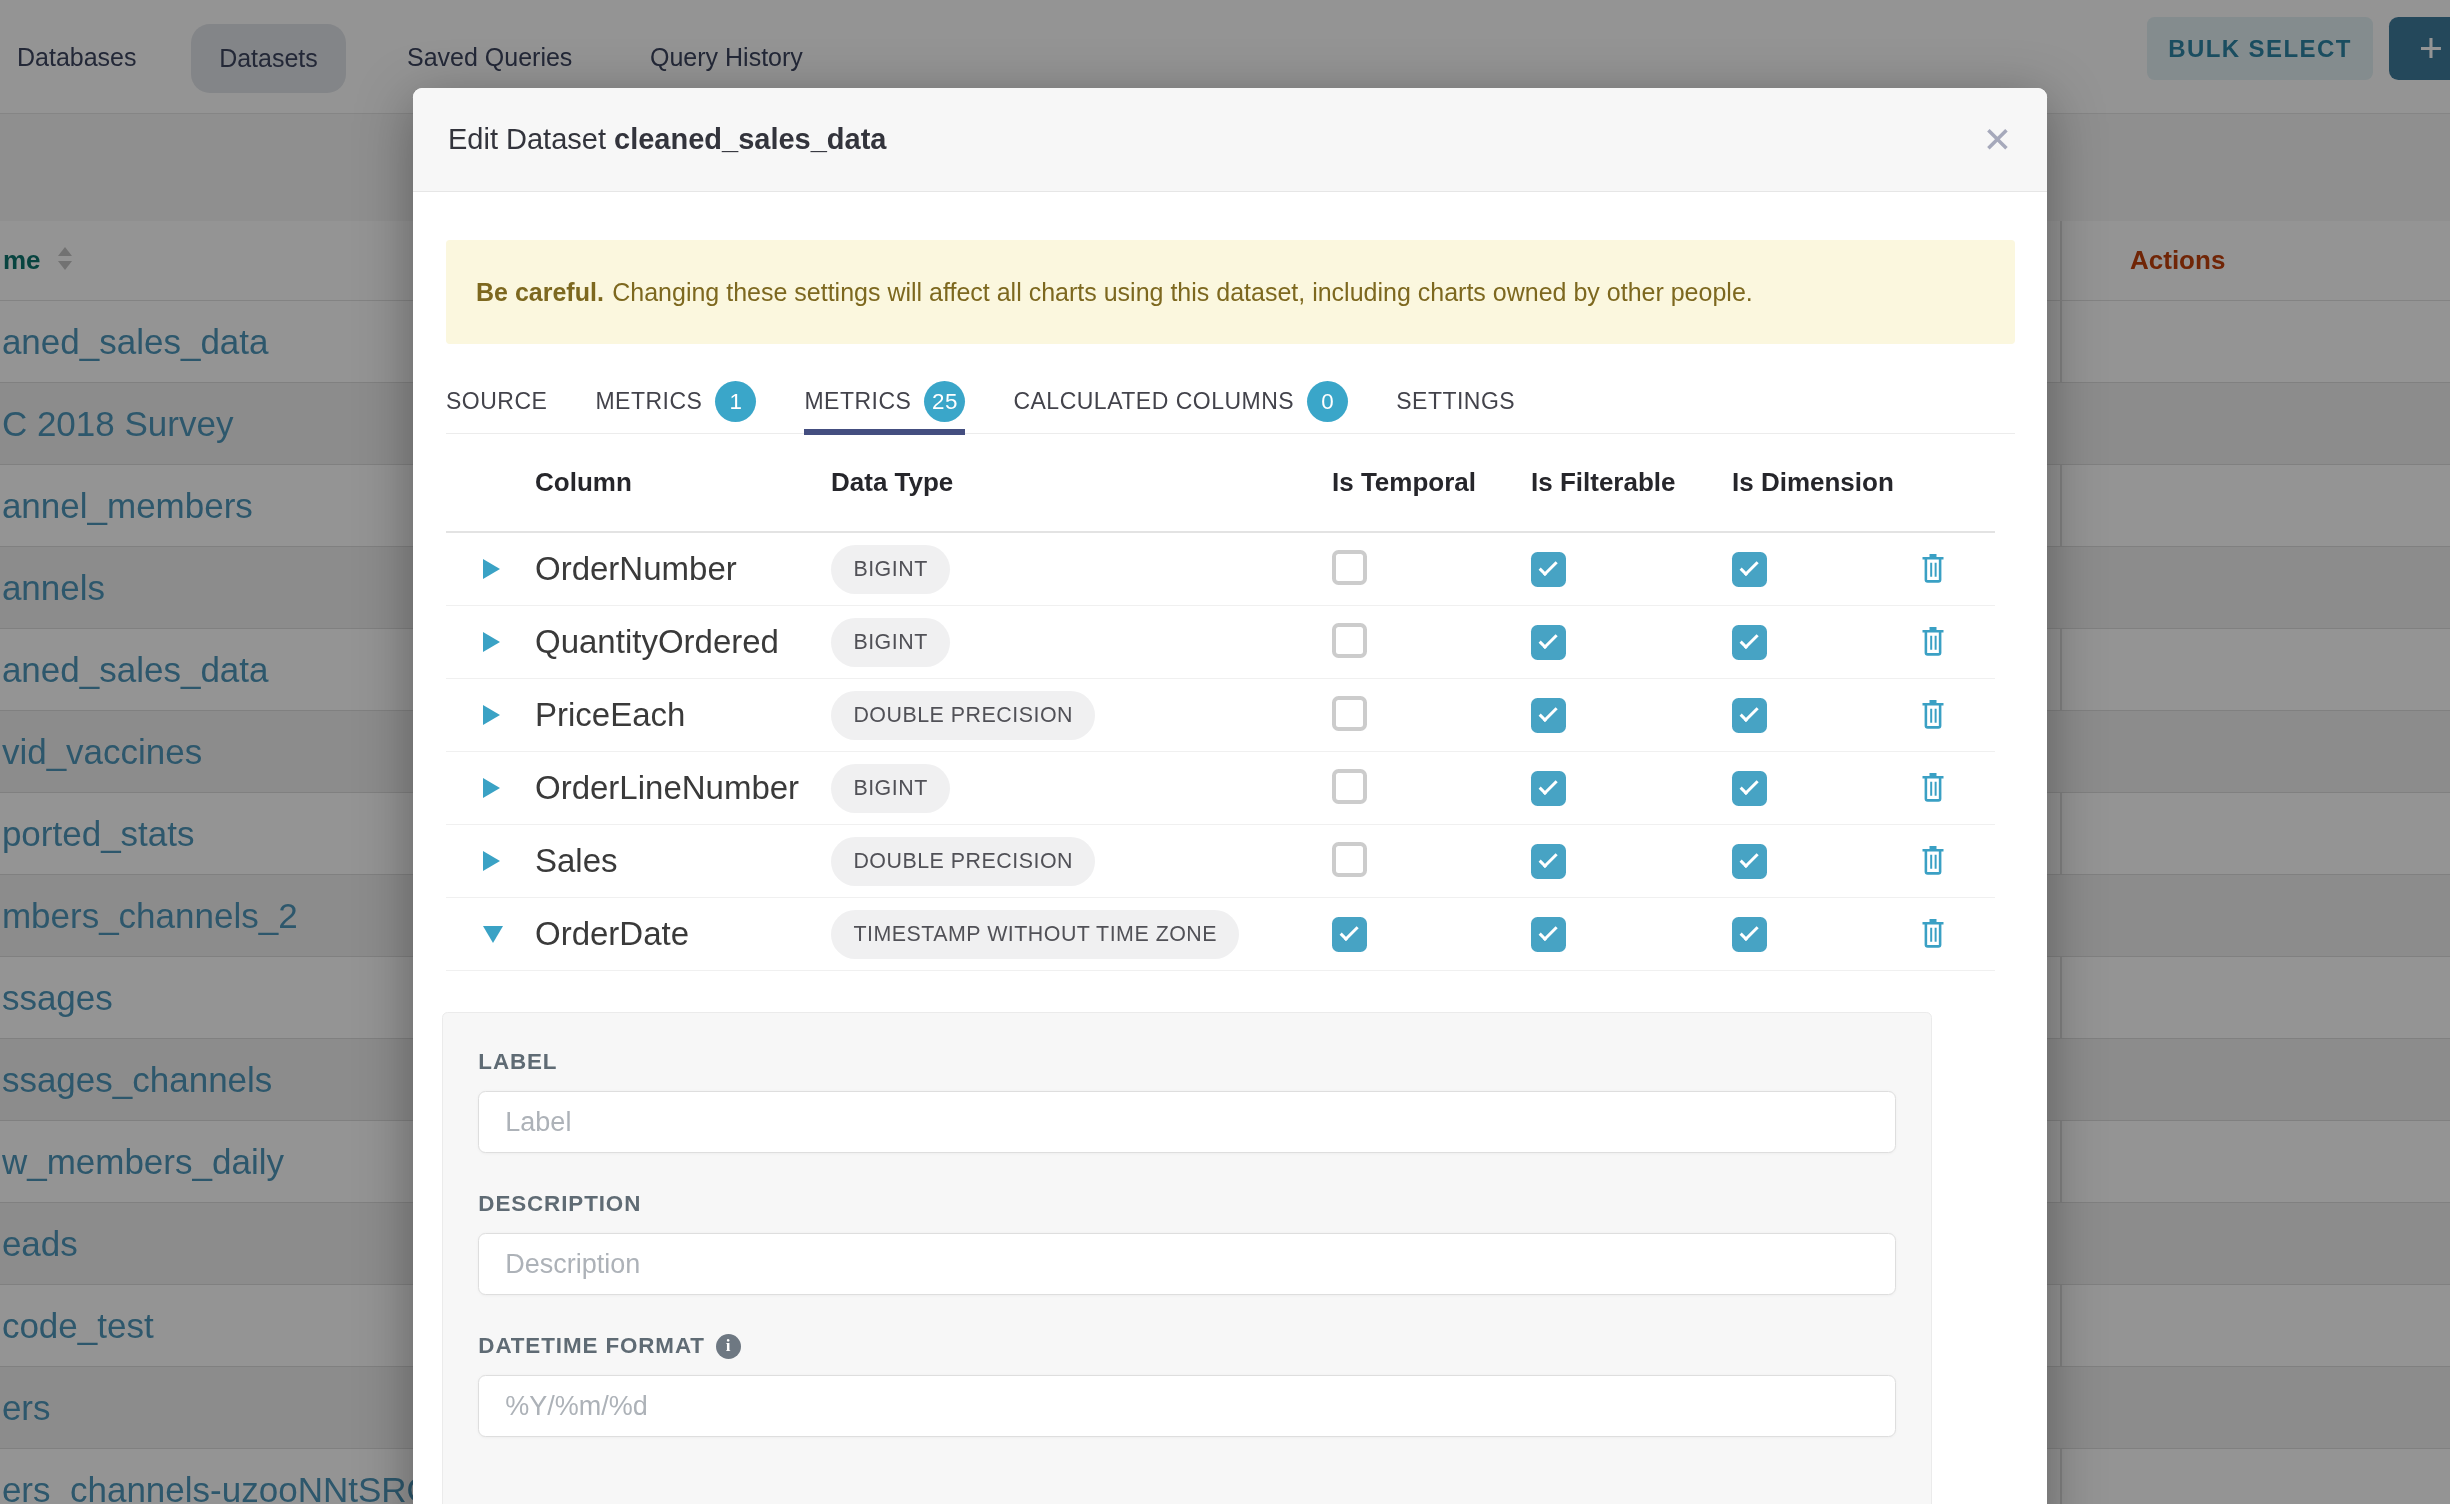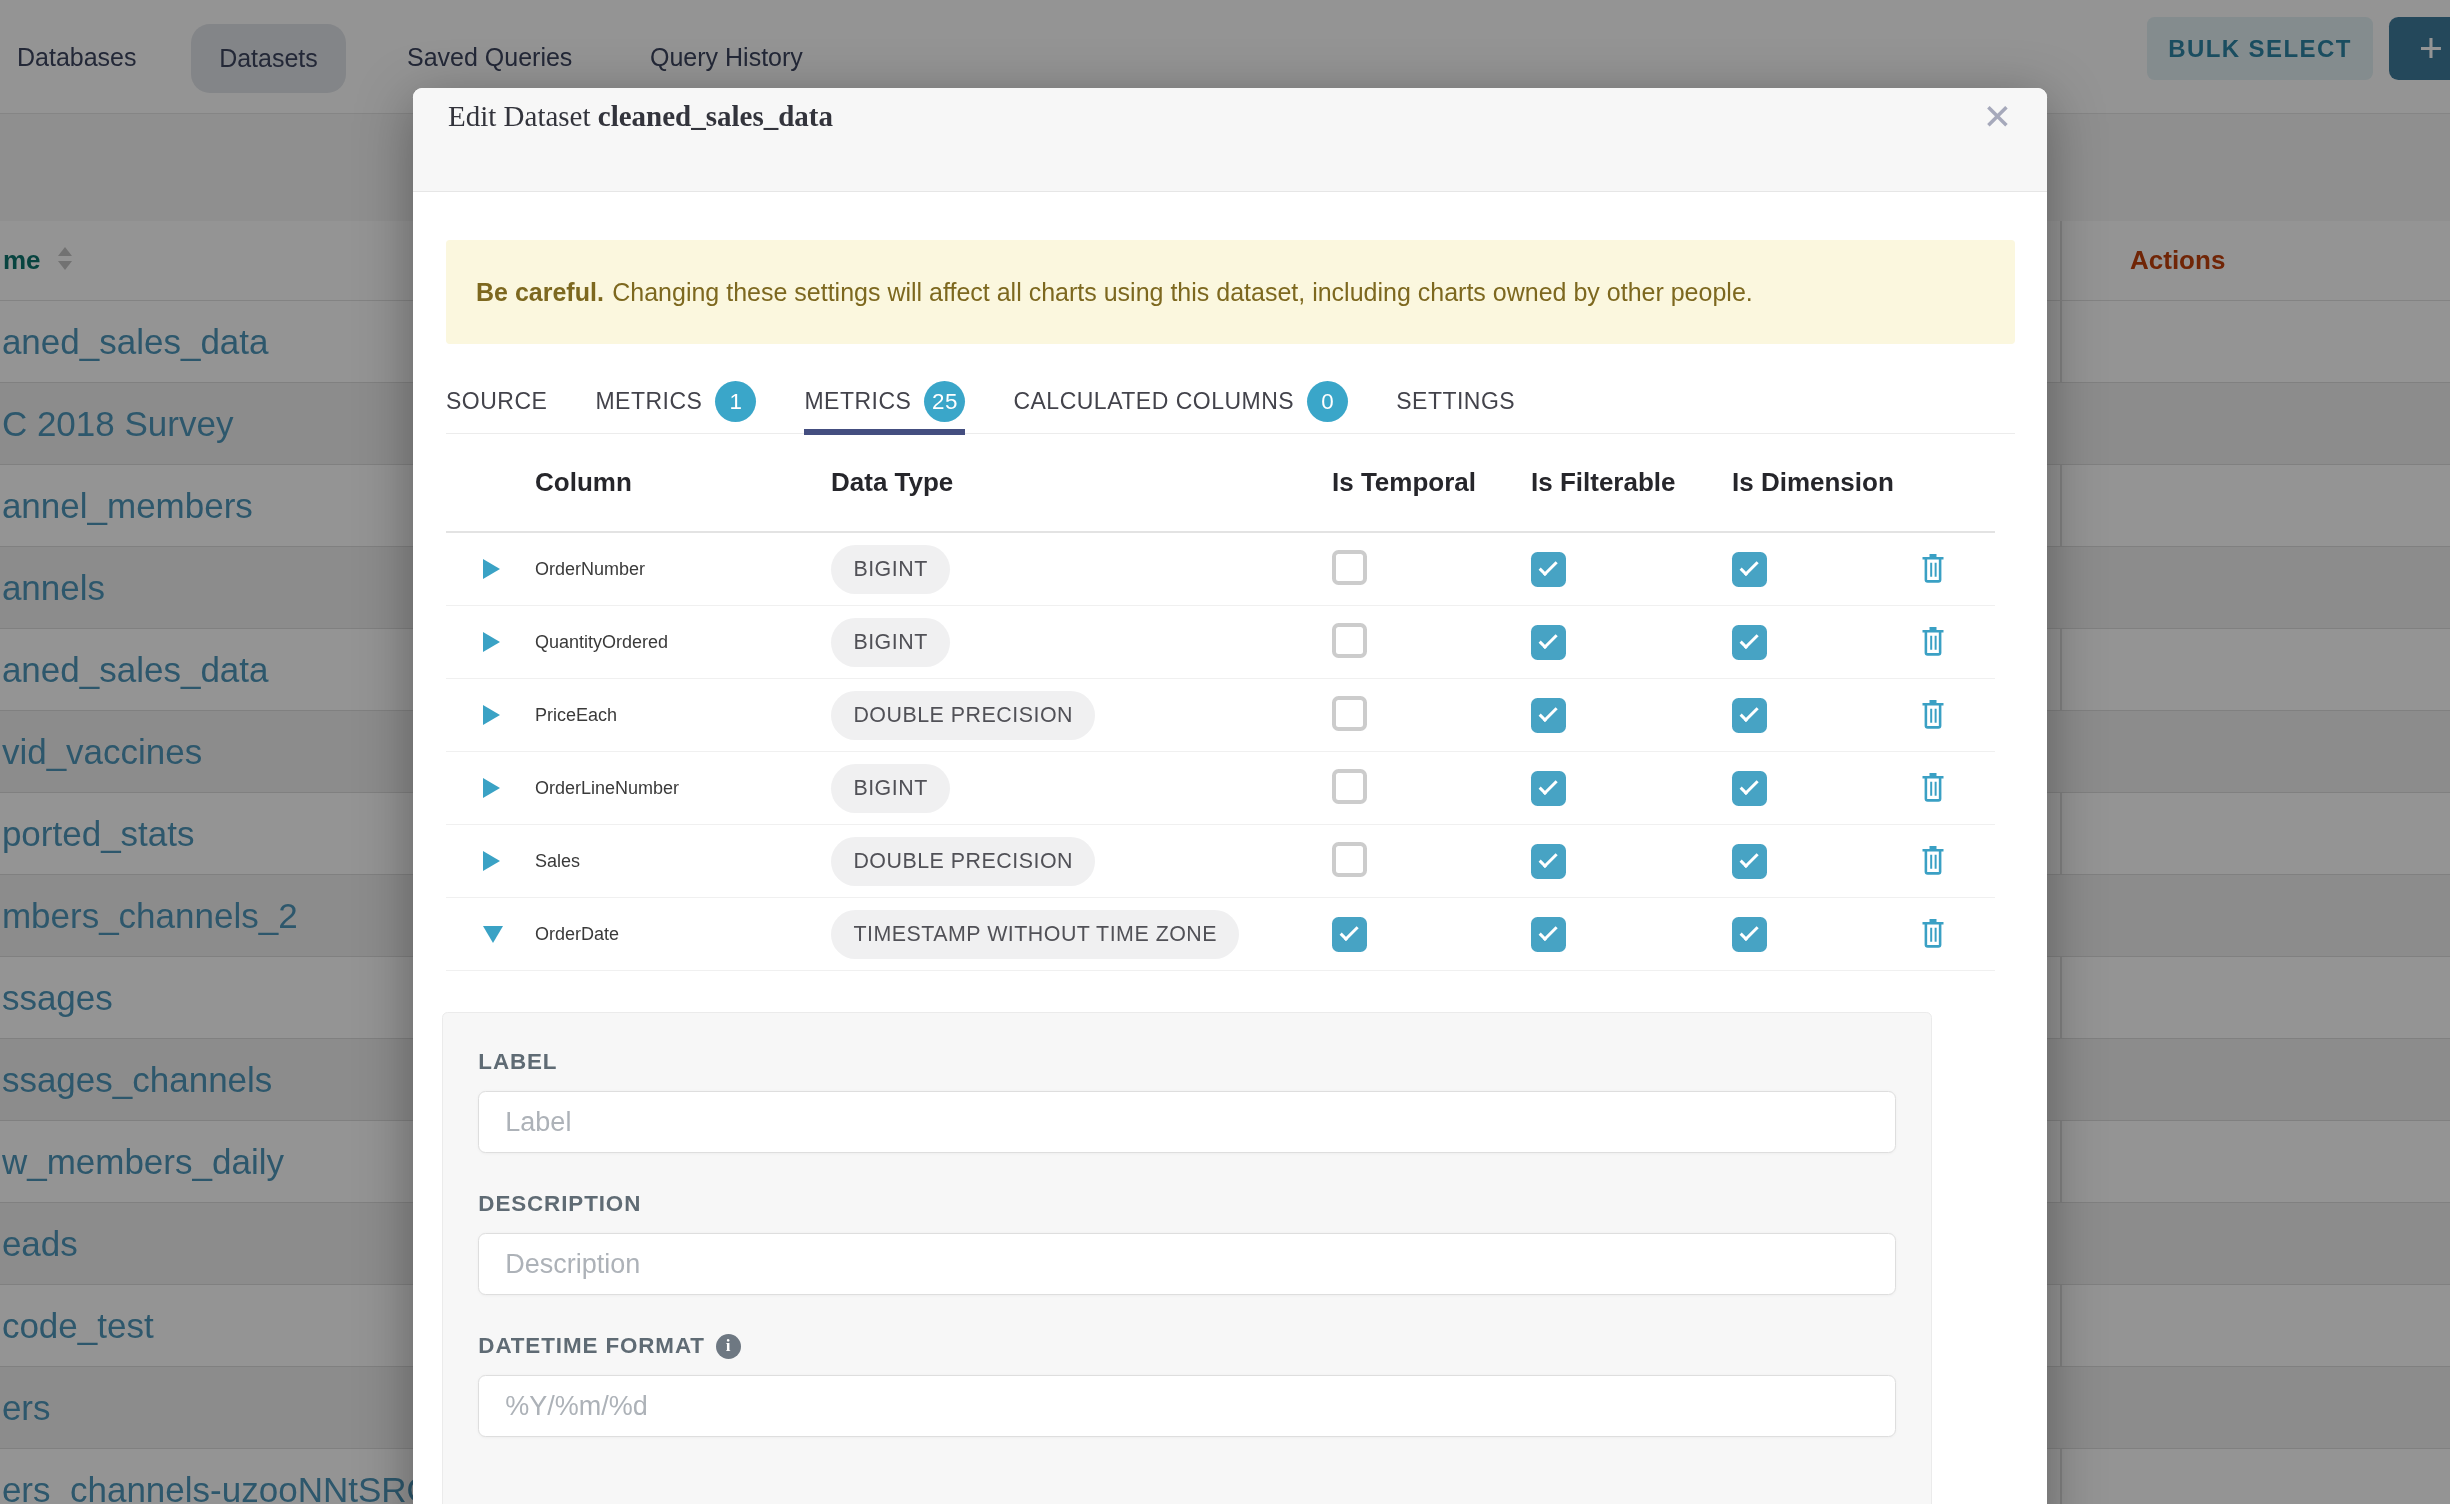--- a/index.html
+++ b/index.html
@@ -52,21 +52,21 @@
   .blink { font-size:35px; color:#4F97BA; text-decoration:none; padding-left:1.9px; white-space:nowrap; }
 
   
   .overlay { position:absolute; inset:0; background:rgba(0,0,0,0.42); }
 
   
   .modal { position:absolute; left:413px; top:88px; width:1634px; height:1454px;
            background:#fff; border-radius:9.3px 9.3px 0 0;
            box-shadow:0 13px 56px rgba(0,0,0,0.35); }
   .m-header { height:104px; background:#F7F7F7; border-bottom:1.9px solid #E6E6E6;
-              border-radius:9.3px 9.3px 0 0; display:flex; padding:12px 35px;font-family:Liberation Serif, serif; }
+              border-radius:9.3px 9.3px 0 0; display:flex; align-items:center; padding:0 35px; }
   .m-title { font-size:29px; color:#33343C; }
   .m-title b { font-weight:700; }
   .m-close { margin-left:auto; font-size:35px; color:#A6A9BB; cursor:pointer; line-height:1; }
 
   .m-body { padding:48px 32px 0 33px; }
 
   .banner { background:#FBF7DE; border-radius:3.7px; height:104px; display:flex;
             align-items:center; padding:0 30px; font-size:25px; color:#7D681F; }
   .banner b { font-weight:700; margin-right:8.4px; }
 
@@ -86,21 +86,21 @@
     grid-template-columns:89px 296px 501px 199px 201px 172px 1fr;
     align-items:center; }
   .chead { height:99px; border-bottom:2.8px solid #E3E3E3;
            font-size:26px; font-weight:600; color:#26262B; }
   .crow { height:73px; border-bottom:1.9px solid #F0F0F0; }
   .caret-cell { padding-left:37px; cursor:pointer; }
   .tri-right { display:block; width:0; height:0; border-top:10.3px solid transparent;
                border-bottom:10.3px solid transparent; border-left:17px solid #3AA2C5; }
   .tri-down { display:block; width:0; height:0; border-left:10.3px solid transparent;
               border-right:10.3px solid transparent; border-top:17px solid #3AA2C5; }
-  .cname { font-size:18px; color:#3A3A3A; }
+  .cname { font-size:33px; color:#3A3A3A; }
   .pill { display:inline-block; background:#F0F0F1; color:#515157; font-size:21.4px;
           font-weight:500; letter-spacing:0.5px; padding:12px 22.4px; border-radius:28px;
           white-space:nowrap; }
   .cb { display:inline-flex; width:35px; height:35px; border-radius:6.5px;
         align-items:center; justify-content:center; cursor:pointer; }
   .cb.unchecked { background:#fff; border:4.7px solid #CCCCCC; }
   .cb.checked { background:#47A3C4; }
   .mark { display:block; width:17.7px; height:9.3px; border-left:3.7px solid #fff;
           border-bottom:3.7px solid #fff; transform:rotate(-45deg) translate(0.9px,-1.9px); }
   .trash-cell { justify-self:end; padding-right:48px; cursor:pointer; }

